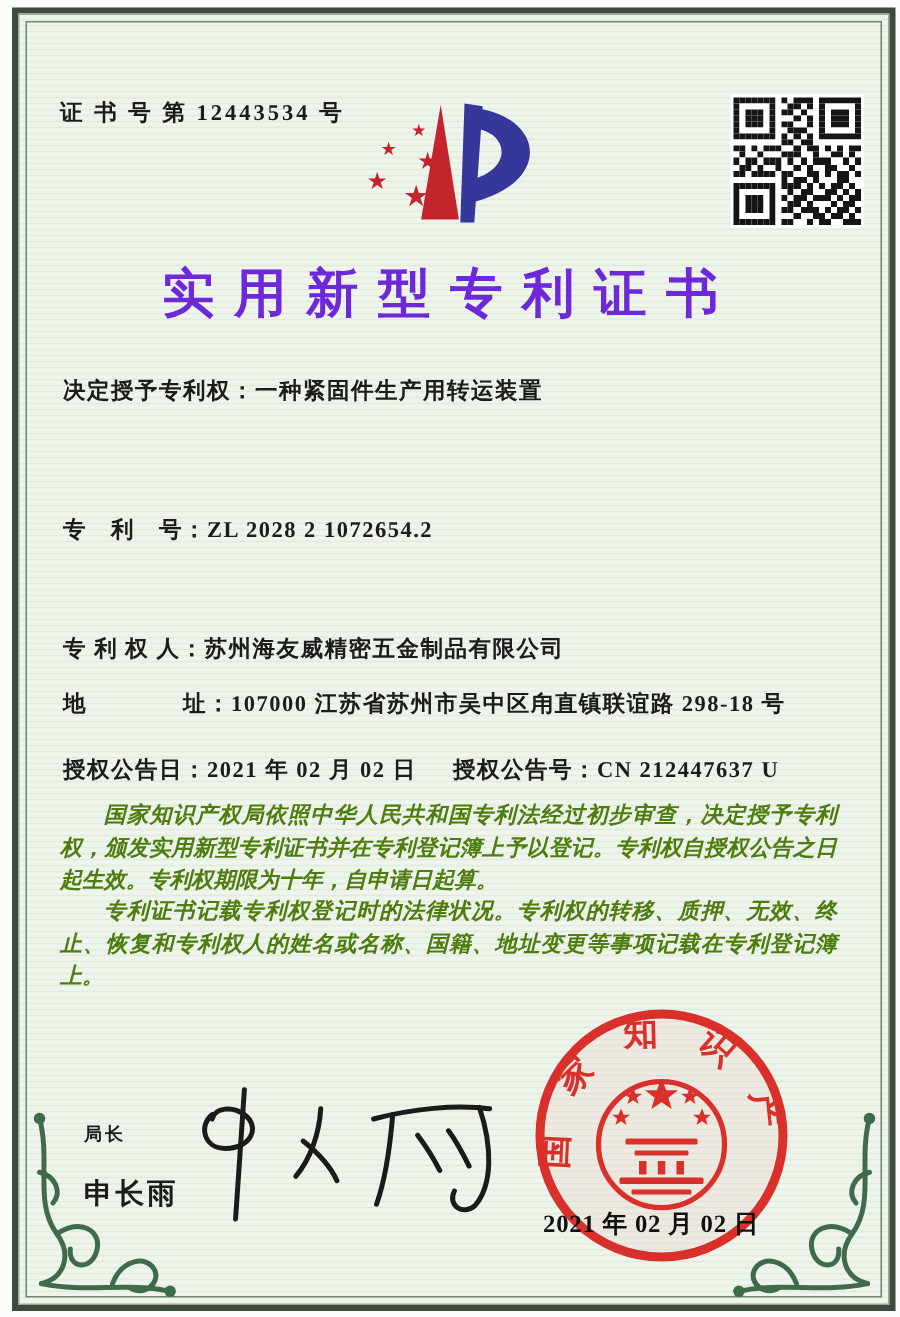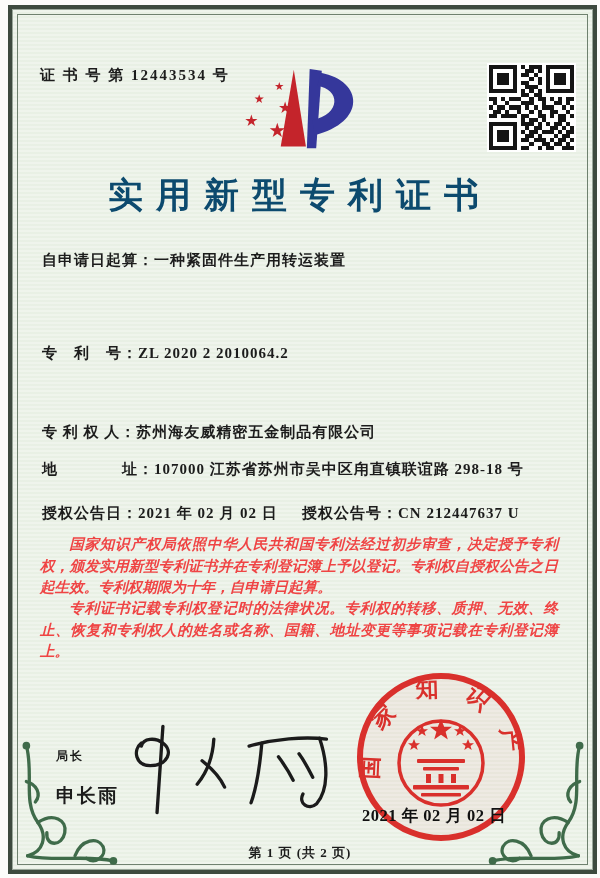--- a/index.html
+++ b/index.html
@@ -26,31 +26,31 @@
   }
   .abs{position:absolute;}
   
   .cert-no{left:40px;top:66px;font-size:15px;font-weight:700;letter-spacing:2px;}
   .logo{left:235px;top:56px;width:140px;height:108px;}
   .qr{left:487px;top:63px;width:85px;height:85px;display:grid;gap:0;background:#fff;padding:2px;}
   .qm{background:#fff;}
   .qm.on{background:#151515;}
   .title{
     left:0;right:0;top:172px;text-align:center;
-    font-size:35px;font-weight:700;letter-spacing:13px;color:#0c4a6e;
+    font-size:35px;font-weight:700;letter-spacing:13px;color:#6d28d9;
   }
   
   .field{left:42px;right:40px;font-size:15px;font-weight:700;letter-spacing:1px;white-space:nowrap;}
   .f0{top:251px;} .f1{top:303px;} .f2{top:344px;} .f3{top:384px;} .f4{top:423px;} .f5{top:460px;}
   .grant-row{top:504px;left:42px;right:30px;font-size:15px;font-weight:700;letter-spacing:1px;white-space:nowrap;}
   .grant-right{position:absolute;left:260px;top:0;}
   
   .para{
     left:40px;right:42px;font-size:14.6px;line-height:21.5px;font-weight:600;
-    text-align:justify;text-indent:2em;font-style:italic;color:#ef4444;
+    text-align:justify;text-indent:2em;font-style:italic;color:#4d7c0f;
   }
   .p1{top:534px;} .p2{top:598px;}
   
   .signer-title{left:56px;top:748px;font-size:12px;font-weight:700;letter-spacing:2px;}
   .signer-name{left:56px;top:783px;font-size:19px;font-weight:700;letter-spacing:2px;}
   .signature{left:112px;top:718px;width:235px;height:105px;}
   .seal{left:351px;top:667px;width:180px;height:180px;}
   .seal-date{left:362px;top:805px;font-size:16.5px;font-weight:700;letter-spacing:0.5px;color:#111;z-index:5;}
   .footer{left:0;right:0;top:844px;text-align:center;font-size:13px;font-weight:700;letter-spacing:1px;}
   .orn{width:128px;height:132px;}
@@ -542,22 +542,22 @@
       <div class="qm on"></div>
       <div class="qm"></div>
       <div class="qm"></div>
       <div class="qm on"></div>
       <div class="qm on"></div>
       <div class="qm on"></div>
     </div>
 
   <div class="abs title">实用新型专利证书</div>
 
-  <div class="abs field f0"><span>自申请日起算：</span><span>一种紧固件生产用转运装置</span></div>
-  <div class="abs field f2"><span>专　利　号：</span><span>ZL 2020 2 2010064.2</span></div>
+  <div class="abs field f0"><span>决定授予专利权：</span><span>一种紧固件生产用转运装置</span></div>
+  <div class="abs field f2"><span>专　利　号：</span><span>ZL 2028 2 1072654.2</span></div>
   <div class="abs field f4"><span>专 利 权 人：</span><span>苏州海友威精密五金制品有限公司</span></div>
   <div class="abs field f5"><span>地　　　　址：</span><span>107000 江苏省苏州市吴中区甪直镇联谊路 298-18 号</span></div>
 
   <div class="abs grant-row">
     <span>授权公告日：</span><span>2021 年 02 月 02 日</span>
     <span class="grant-right"><span>授权公告号：</span><span>CN 212447637 U</span></span>
   </div>
 
   <div class="abs para p1">国家知识产权局依照中华人民共和国专利法经过初步审查，决定授予专利权，颁发实用新型专利证书并在专利登记簿上予以登记。专利权自授权公告之日起生效。专利权期限为十年，自申请日起算。</div>
   <div class="abs para p2">专利证书记载专利权登记时的法律状况。专利权的转移、质押、无效、终止、恢复和专利权人的姓名或名称、国籍、地址变更等事项记载在专利登记簿上。</div>
@@ -598,14 +598,13 @@
       <rect x="-18" y="10" width="36" height="3.4" rx="1"></rect>
       <rect x="-15" y="17" width="5" height="9"></rect>
       <rect x="-2.5" y="17" width="5" height="9"></rect>
       <rect x="10" y="17" width="5" height="9"></rect>
       <rect x="-28" y="28" width="56" height="4.4" rx="1"></rect>
       <rect x="-20" y="36" width="40" height="3.4" rx="1"></rect>
     </g>
   </svg>
   <div class="abs seal-date">2021 年 02 月 02 日</div>
 
-  <div class="abs footer">第 1 页 (共 2 页)</div>
 </div>
 
 </body></html>

